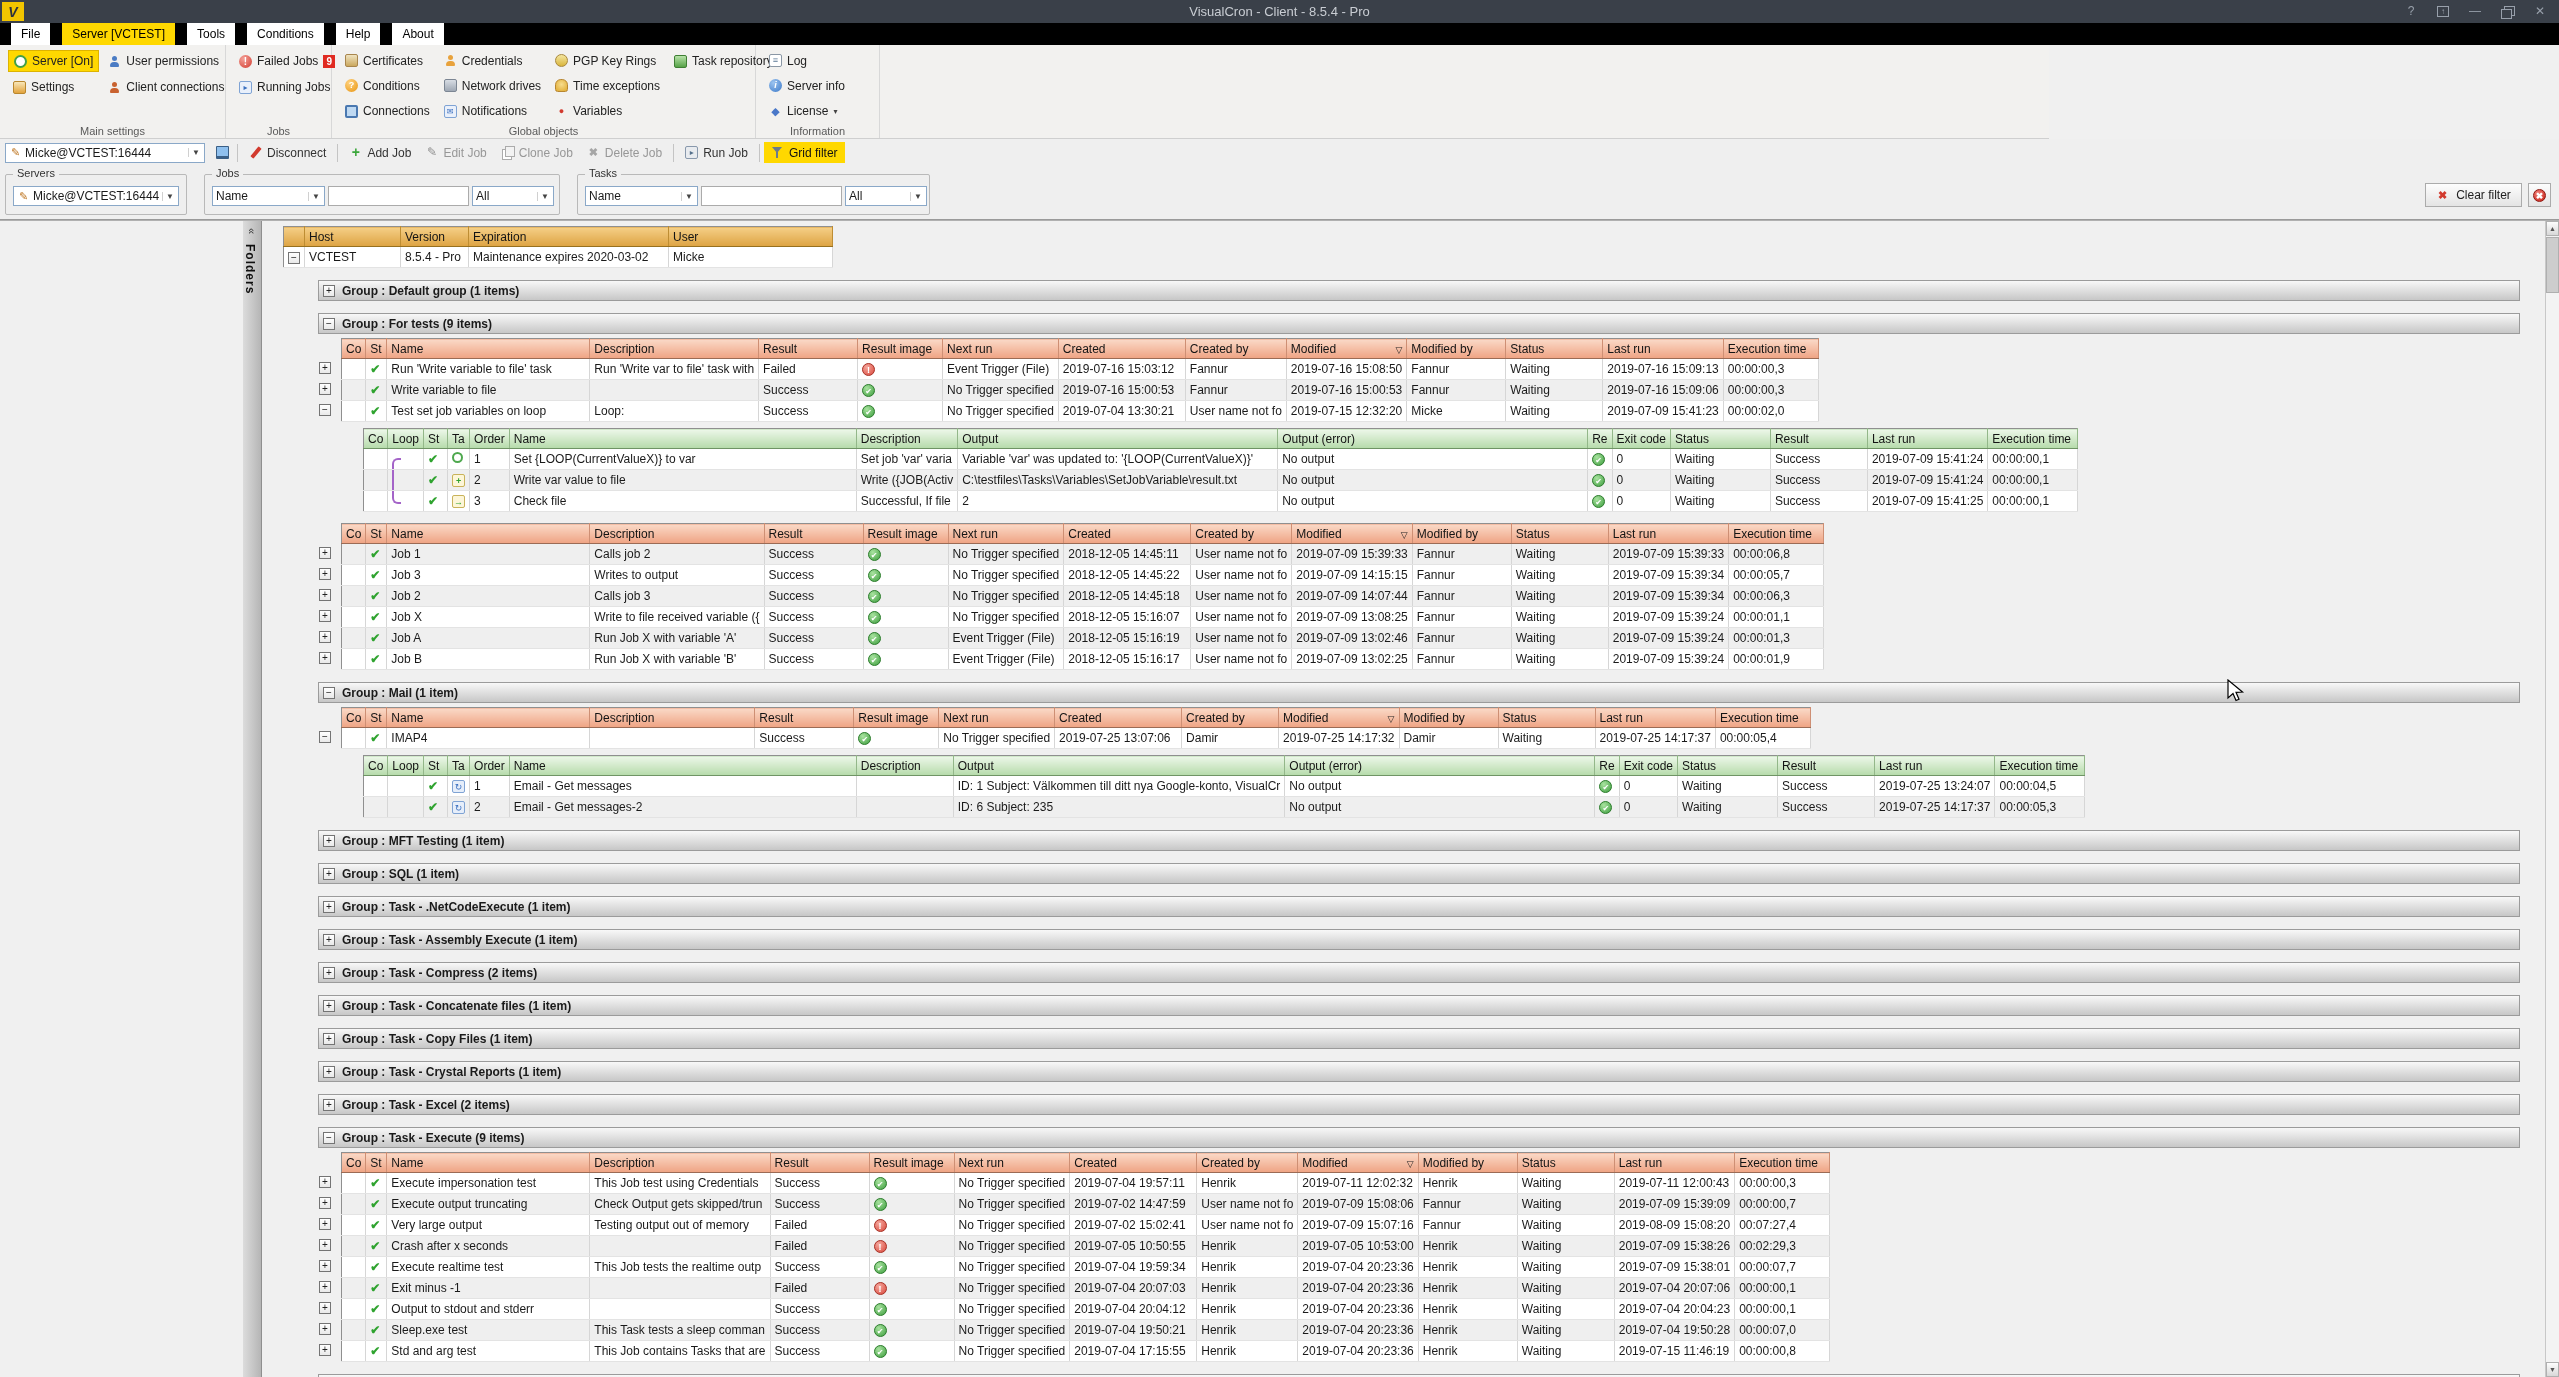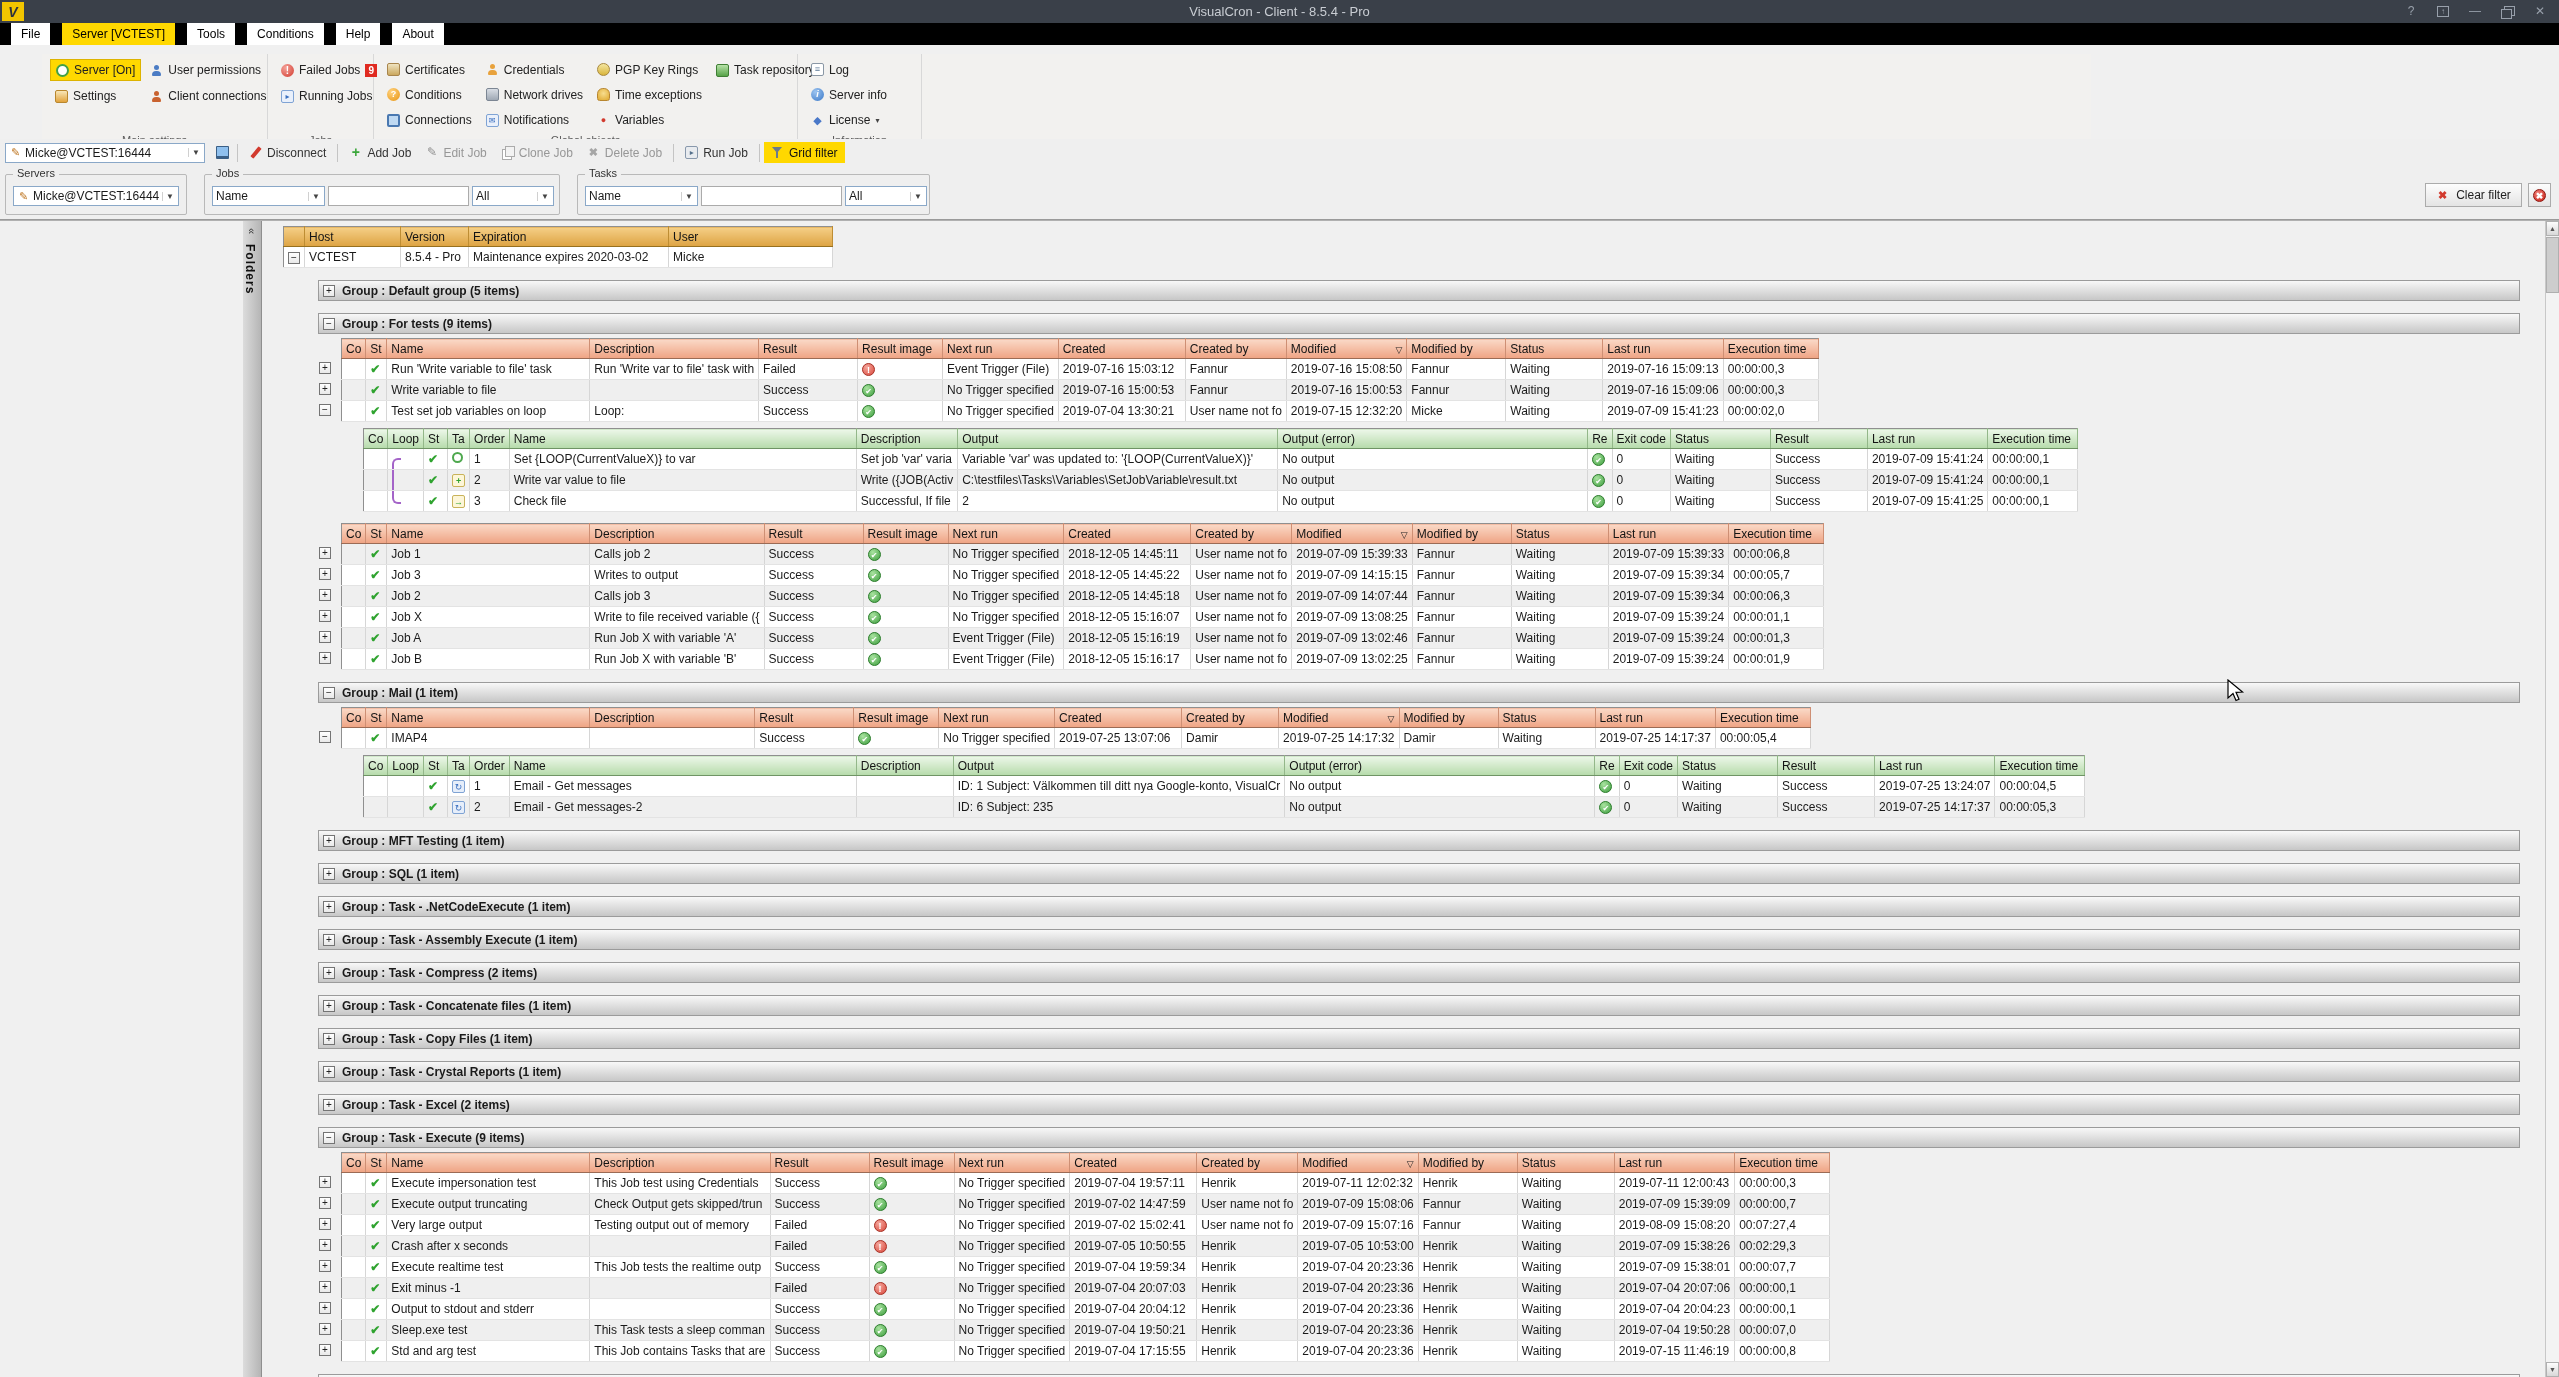--- a/index.html
+++ b/index.html
@@ -16,21 +16,21 @@
   .restore { position:relative; width:13px; height:12px; }
   .restore::before { content:""; position:absolute; top:0; left:3px; width:9px; height:8px; border:1px solid #98A0AB; }
   .restore::after { content:""; position:absolute; top:3px; left:0; width:9px; height:8px; border:1px solid #98A0AB; background:#3A4049; }
 
   
   .menurow { position:absolute; left:0; top:23px; width:2559px; height:22px; background:#000; display:flex; gap:12px; padding-left:11px; }
   .mtab { background:#FFF; color:#000; height:22px; line-height:22px; padding:0 10px; }
   .mtab.active { background:#FFD800; }
 
   
-  .ribbon { position:absolute; left:0; top:54px; width:2049px; height:94px; background:#F2F1EF; border-bottom:1px solid #CFCFCF; display:flex;margin-left:42px; }
+  .ribbon { position:absolute; left:0; top:45px; width:2049px; height:94px; background:#F2F1EF; border-bottom:1px solid #CFCFCF; display:flex; }
   .rgroup { position:relative; border-right:1px solid #D8D8D8; padding:5px 6px 16px 8px; display:flex; gap:4px; }
   .rcol { display:flex; flex-direction:column; gap:4px; }
   .rbtn { display:flex; align-items:center; gap:5px; height:22px; padding:0 5px; white-space:nowrap; color:#222; }
   .rbtn.hl { background:#FFD800; border:1px solid #DDB300; }
   .rlabel { position:absolute; bottom:1px; left:0; right:0; text-align:center; color:#5A5A5A; font-size:11px; }
   .badge { background:#E02A20; color:#fff; font-size:10px; font-weight:bold; padding:0 3px; height:13px; line-height:13px; }
   .caret { font-size:8px; color:#444; }
 
   
   .ico { width:13px; height:13px; display:inline-block; flex:none; border-radius:2px; text-align:center; }
@@ -396,21 +396,21 @@
             <td><span class="exp">−</span></td>
             <td>VCTEST</td>
             <td>8.5.4 - Pro</td>
             <td>Maintenance expires 2020-03-02</td>
             <td>Micke</td>
           </tr>
         </tbody>
       </table>
       <div class="band">
         <span class="exp">+</span>
-        <span>Group : Default group (5 items)</span>
+        <span>Group : Default group (1 items)</span>
       </div>
       <div class="band">
         <span class="exp">−</span>
         <span>Group : For tests (9 items)</span>
       </div>
       <div class="block jobs-block first">
         <span class="exp" style="top: 24px;">+</span>
         <span class="exp" style="top: 45px;">+</span>
         <span class="exp" style="top: 66px;">−</span>
         <table class="dtable jobs-table">

